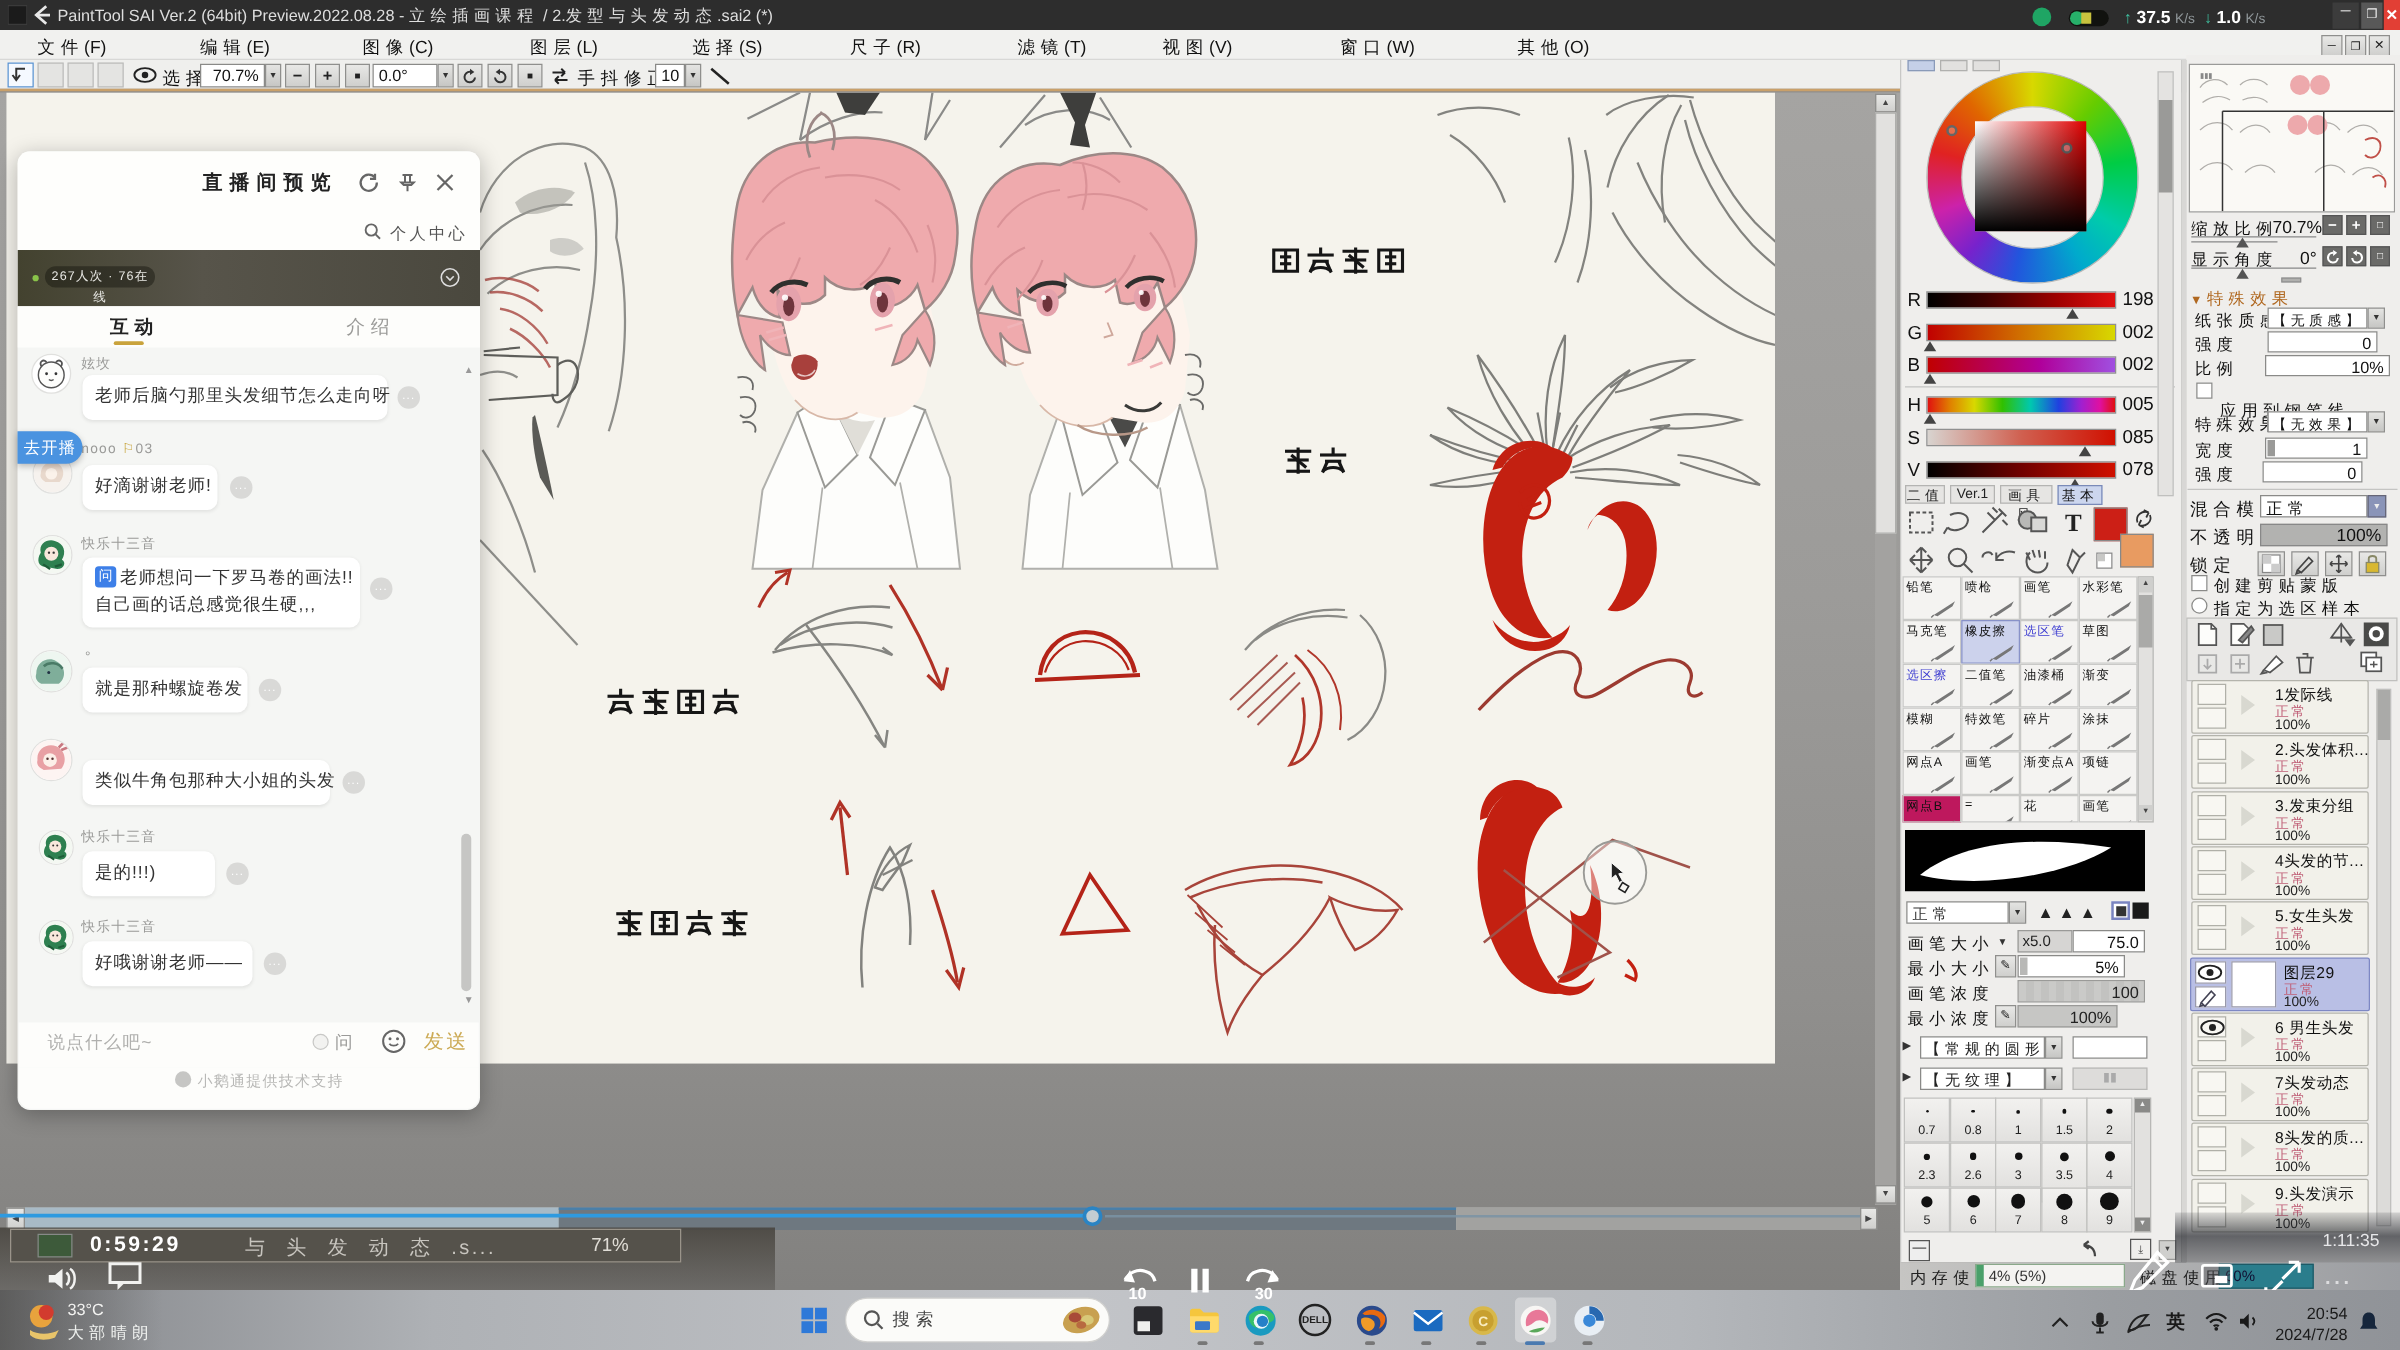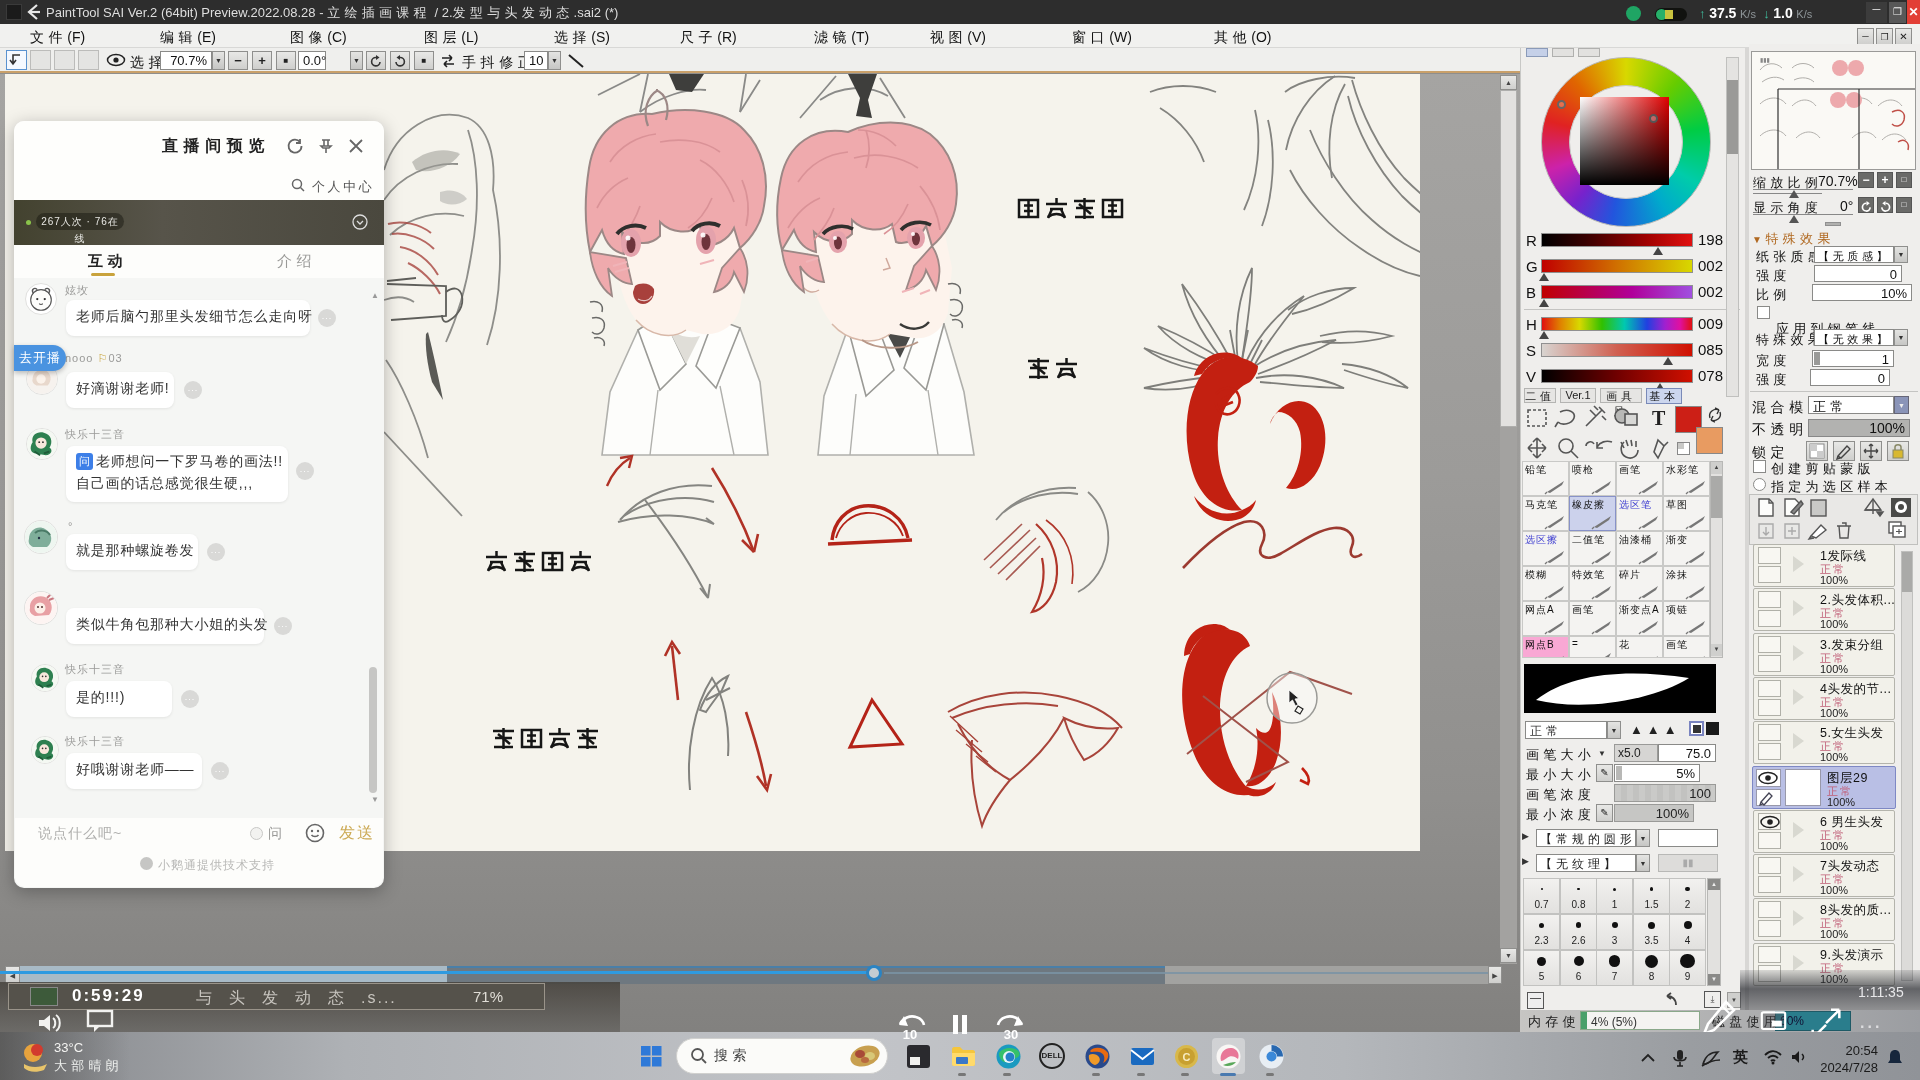--- a/index.html
+++ b/index.html
@@ -56,21 +56,21 @@
 <svg class="ab" style="left:106px;top:52px" width="20" height="16" viewBox="0 0 20 16">
     <ellipse cx="10" cy="8" rx="8.5" ry="5.5" fill="none" stroke="#222" stroke-width="1.5"></ellipse>
     <circle cx="10" cy="8" r="2.6" fill="#222"></circle>
   </svg>
 <div class="ab" style="left:130px;top:54px;font-size:14px;color:#111"><span class="zh">选择</span></div>
 <div class="ab inp" style="left:160px;top:51px;width:52px;height:19px;font-size:13px;text-align:right;padding:1px 4px 0 0">70.7%</div>
 <div class="ab drop" style="left:212px;top:51px;width:13px;height:19px;font-size:7px;color:#333;text-align:center;line-height:18px">▼</div>
 <div class="ab btn" style="left:228px;top:51px;width:20px;height:19px;font-size:13px;line-height:17px;font-weight:bold">−</div>
 <div class="ab btn" style="left:252px;top:51px;width:20px;height:19px;font-size:13px;line-height:17px;font-weight:bold">+</div>
 <div class="ab btn" style="left:276px;top:51px;width:20px;height:19px;font-size:8px;line-height:17px">■</div>
-<div class="ab inp" style="left:298px;top:51px;width:28px;height:19px;font-size:13px;text-align:left;padding:1px 0 0 4px">0.0°</div>
+<div class="ab inp" style="left:298px;top:51px;width:52px;height:19px;font-size:13px;text-align:left;padding:1px 0 0 4px">0.0°</div>
 <div class="ab drop" style="left:350px;top:51px;width:13px;height:19px;font-size:7px;color:#333;text-align:center;line-height:18px">▼</div>
 <div class="ab btn" style="left:366px;top:51px;width:20px;height:19px;padding-top:2px"><svg width="14" height="14" viewBox="0 0 14 14">
       <path d="M11 8 A4.2 4.2 0 1 1 7 3.5" stroke="#333" stroke-width="1.6" fill="none"></path>
       <path d="M7 1 L7 6 L10.5 3.5 Z" fill="#333"></path>
     </svg></div>
 <div class="ab btn" style="left:390px;top:51px;width:20px;height:19px;padding-top:2px"><svg width="14" height="14" viewBox="0 0 14 14">
       <path d="M3 8 A4.2 4.2 0 1 0 7 3.5" stroke="#333" stroke-width="1.6" fill="none"></path>
       <path d="M7 1 L7 6 L3.5 3.5 Z" fill="#333"></path>
     </svg></div>
 <div class="ab btn" style="left:414px;top:51px;width:20px;height:19px;font-size:8px;line-height:17px">■</div>
@@ -401,21 +401,21 @@
 <div class="ab" style="left:1541px;top:259px;width:152px;height:14px;border:1px solid #909090;background:linear-gradient(90deg,#c00000,#d07000 50%,#d8d800)"></div>
 <div class="ab" style="left:1698px;top:257px;font-size:15px;color:#111">002</div>
 <div class="ab" style="left:1539px;top:273px;width:0;height:0;border-left:5px solid transparent;border-right:5px solid transparent;border-bottom:8px solid #444"></div>
 <div class="ab" style="left:1526px;top:284px;font-size:15px;color:#111">B</div>
 <div class="ab" style="left:1541px;top:285px;width:152px;height:14px;border:1px solid #909090;background:linear-gradient(90deg,#c00000,#b0009a 60%,#a050e0)"></div>
 <div class="ab" style="left:1698px;top:283px;font-size:15px;color:#111">002</div>
 <div class="ab" style="left:1539px;top:299px;width:0;height:0;border-left:5px solid transparent;border-right:5px solid transparent;border-bottom:8px solid #444"></div>
 <div class="ab" style="left:1524px;top:309px;width:216px;height:1px;background:#c4c4c2"></div>
 <div class="ab" style="left:1526px;top:316px;font-size:15px;color:#111">H</div>
 <div class="ab" style="left:1541px;top:317px;width:152px;height:14px;border:1px solid #909090;background:linear-gradient(90deg,#e01010,#e08000 12%,#d8d800 25%,#30c000 40%,#00c8b0 55%,#2040e0 70%,#a020d0 82%,#e010a0 92%,#e01010)"></div>
-<div class="ab" style="left:1698px;top:315px;font-size:15px;color:#111">009</div>
+<div class="ab" style="left:1698px;top:315px;font-size:15px;color:#111">005</div>
 <div class="ab" style="left:1539px;top:331px;width:0;height:0;border-left:5px solid transparent;border-right:5px solid transparent;border-bottom:8px solid #444"></div>
 <div class="ab" style="left:1526px;top:342px;font-size:15px;color:#111">S</div>
 <div class="ab" style="left:1541px;top:343px;width:152px;height:14px;border:1px solid #909090;background:linear-gradient(90deg,#d8d4d0,#d06050 50%,#d01000)"></div>
 <div class="ab" style="left:1698px;top:341px;font-size:15px;color:#111">085</div>
 <div class="ab" style="left:1663px;top:357px;width:0;height:0;border-left:5px solid transparent;border-right:5px solid transparent;border-bottom:8px solid #444"></div>
 <div class="ab" style="left:1526px;top:368px;font-size:15px;color:#111">V</div>
 <div class="ab" style="left:1541px;top:369px;width:152px;height:14px;border:1px solid #909090;background:linear-gradient(90deg,#000,#700000 50%,#d01000)"></div>
 <div class="ab" style="left:1698px;top:367px;font-size:15px;color:#111">078</div>
 <div class="ab" style="left:1655px;top:383px;width:0;height:0;border-left:5px solid transparent;border-right:5px solid transparent;border-bottom:8px solid #444"></div>
 
@@ -527,21 +527,21 @@
       <path d="M24 15 L22 17" stroke="#777" stroke-width="1.2"></path>
     </svg></div>
 <div class="ab" style="left:1616px;top:601px;width:47px;height:35px;background:#f4f3f1;border:1px solid #c9c9c7;overflow:hidden"><div style="font-size:10px;color:#111;padding:1px 0 0 2px;letter-spacing:1px;white-space:nowrap">渐变点A</div><svg width="46" height="18" viewBox="0 0 46 18">
       <path d="M24 15 L38 6 L41 4 L39 8 L27 16 Z" fill="#777"></path>
       <path d="M24 15 L22 17" stroke="#777" stroke-width="1.2"></path>
     </svg></div>
 <div class="ab" style="left:1663px;top:601px;width:47px;height:35px;background:#f4f3f1;border:1px solid #c9c9c7;overflow:hidden"><div style="font-size:10px;color:#111;padding:1px 4px 0 2px;letter-spacing:1px;white-space:nowrap">项链</div><svg width="46" height="18" viewBox="0 0 46 18">
       <path d="M24 15 L38 6 L41 4 L39 8 L27 16 Z" fill="#777"></path>
       <path d="M24 15 L22 17" stroke="#777" stroke-width="1.2"></path>
     </svg></div>
-<div class="ab" style="left:1522px;top:636px;width:47px;height:22px;background:#f9a8d4;border:1px solid #c9c9c7;overflow:hidden"><div style="font-size:10px;color:#111;padding:1px 0 0 2px;letter-spacing:1px;white-space:nowrap">网点B</div><svg width="46" height="18" viewBox="0 0 46 18">
+<div class="ab" style="left:1522px;top:636px;width:47px;height:22px;background:#be185d;border:1px solid #c9c9c7;overflow:hidden"><div style="font-size:10px;color:#111;padding:1px 0 0 2px;letter-spacing:1px;white-space:nowrap">网点B</div><svg width="46" height="18" viewBox="0 0 46 18">
       <path d="M24 15 L38 6 L41 4 L39 8 L27 16 Z" fill="#777"></path>
       <path d="M24 15 L22 17" stroke="#777" stroke-width="1.2"></path>
     </svg></div>
 <div class="ab" style="left:1569px;top:636px;width:47px;height:22px;background:#f4f3f1;border:1px solid #c9c9c7;overflow:hidden"><div style="font-size:10px;color:#111;padding:1px 0 0 2px;letter-spacing:1px;white-space:nowrap">=</div><svg width="46" height="18" viewBox="0 0 46 18">
       <path d="M24 15 L38 6 L41 4 L39 8 L27 16 Z" fill="#777"></path>
       <path d="M24 15 L22 17" stroke="#777" stroke-width="1.2"></path>
     </svg></div>
 <div class="ab" style="left:1616px;top:636px;width:47px;height:22px;background:#f4f3f1;border:1px solid #c9c9c7;overflow:hidden"><div style="font-size:10px;color:#111;padding:1px 0 0 2px;letter-spacing:1px;white-space:nowrap">花</div><svg width="46" height="18" viewBox="0 0 46 18">
       <path d="M24 15 L38 6 L41 4 L39 8 L27 16 Z" fill="#777"></path>
       <path d="M24 15 L22 17" stroke="#777" stroke-width="1.2"></path>

